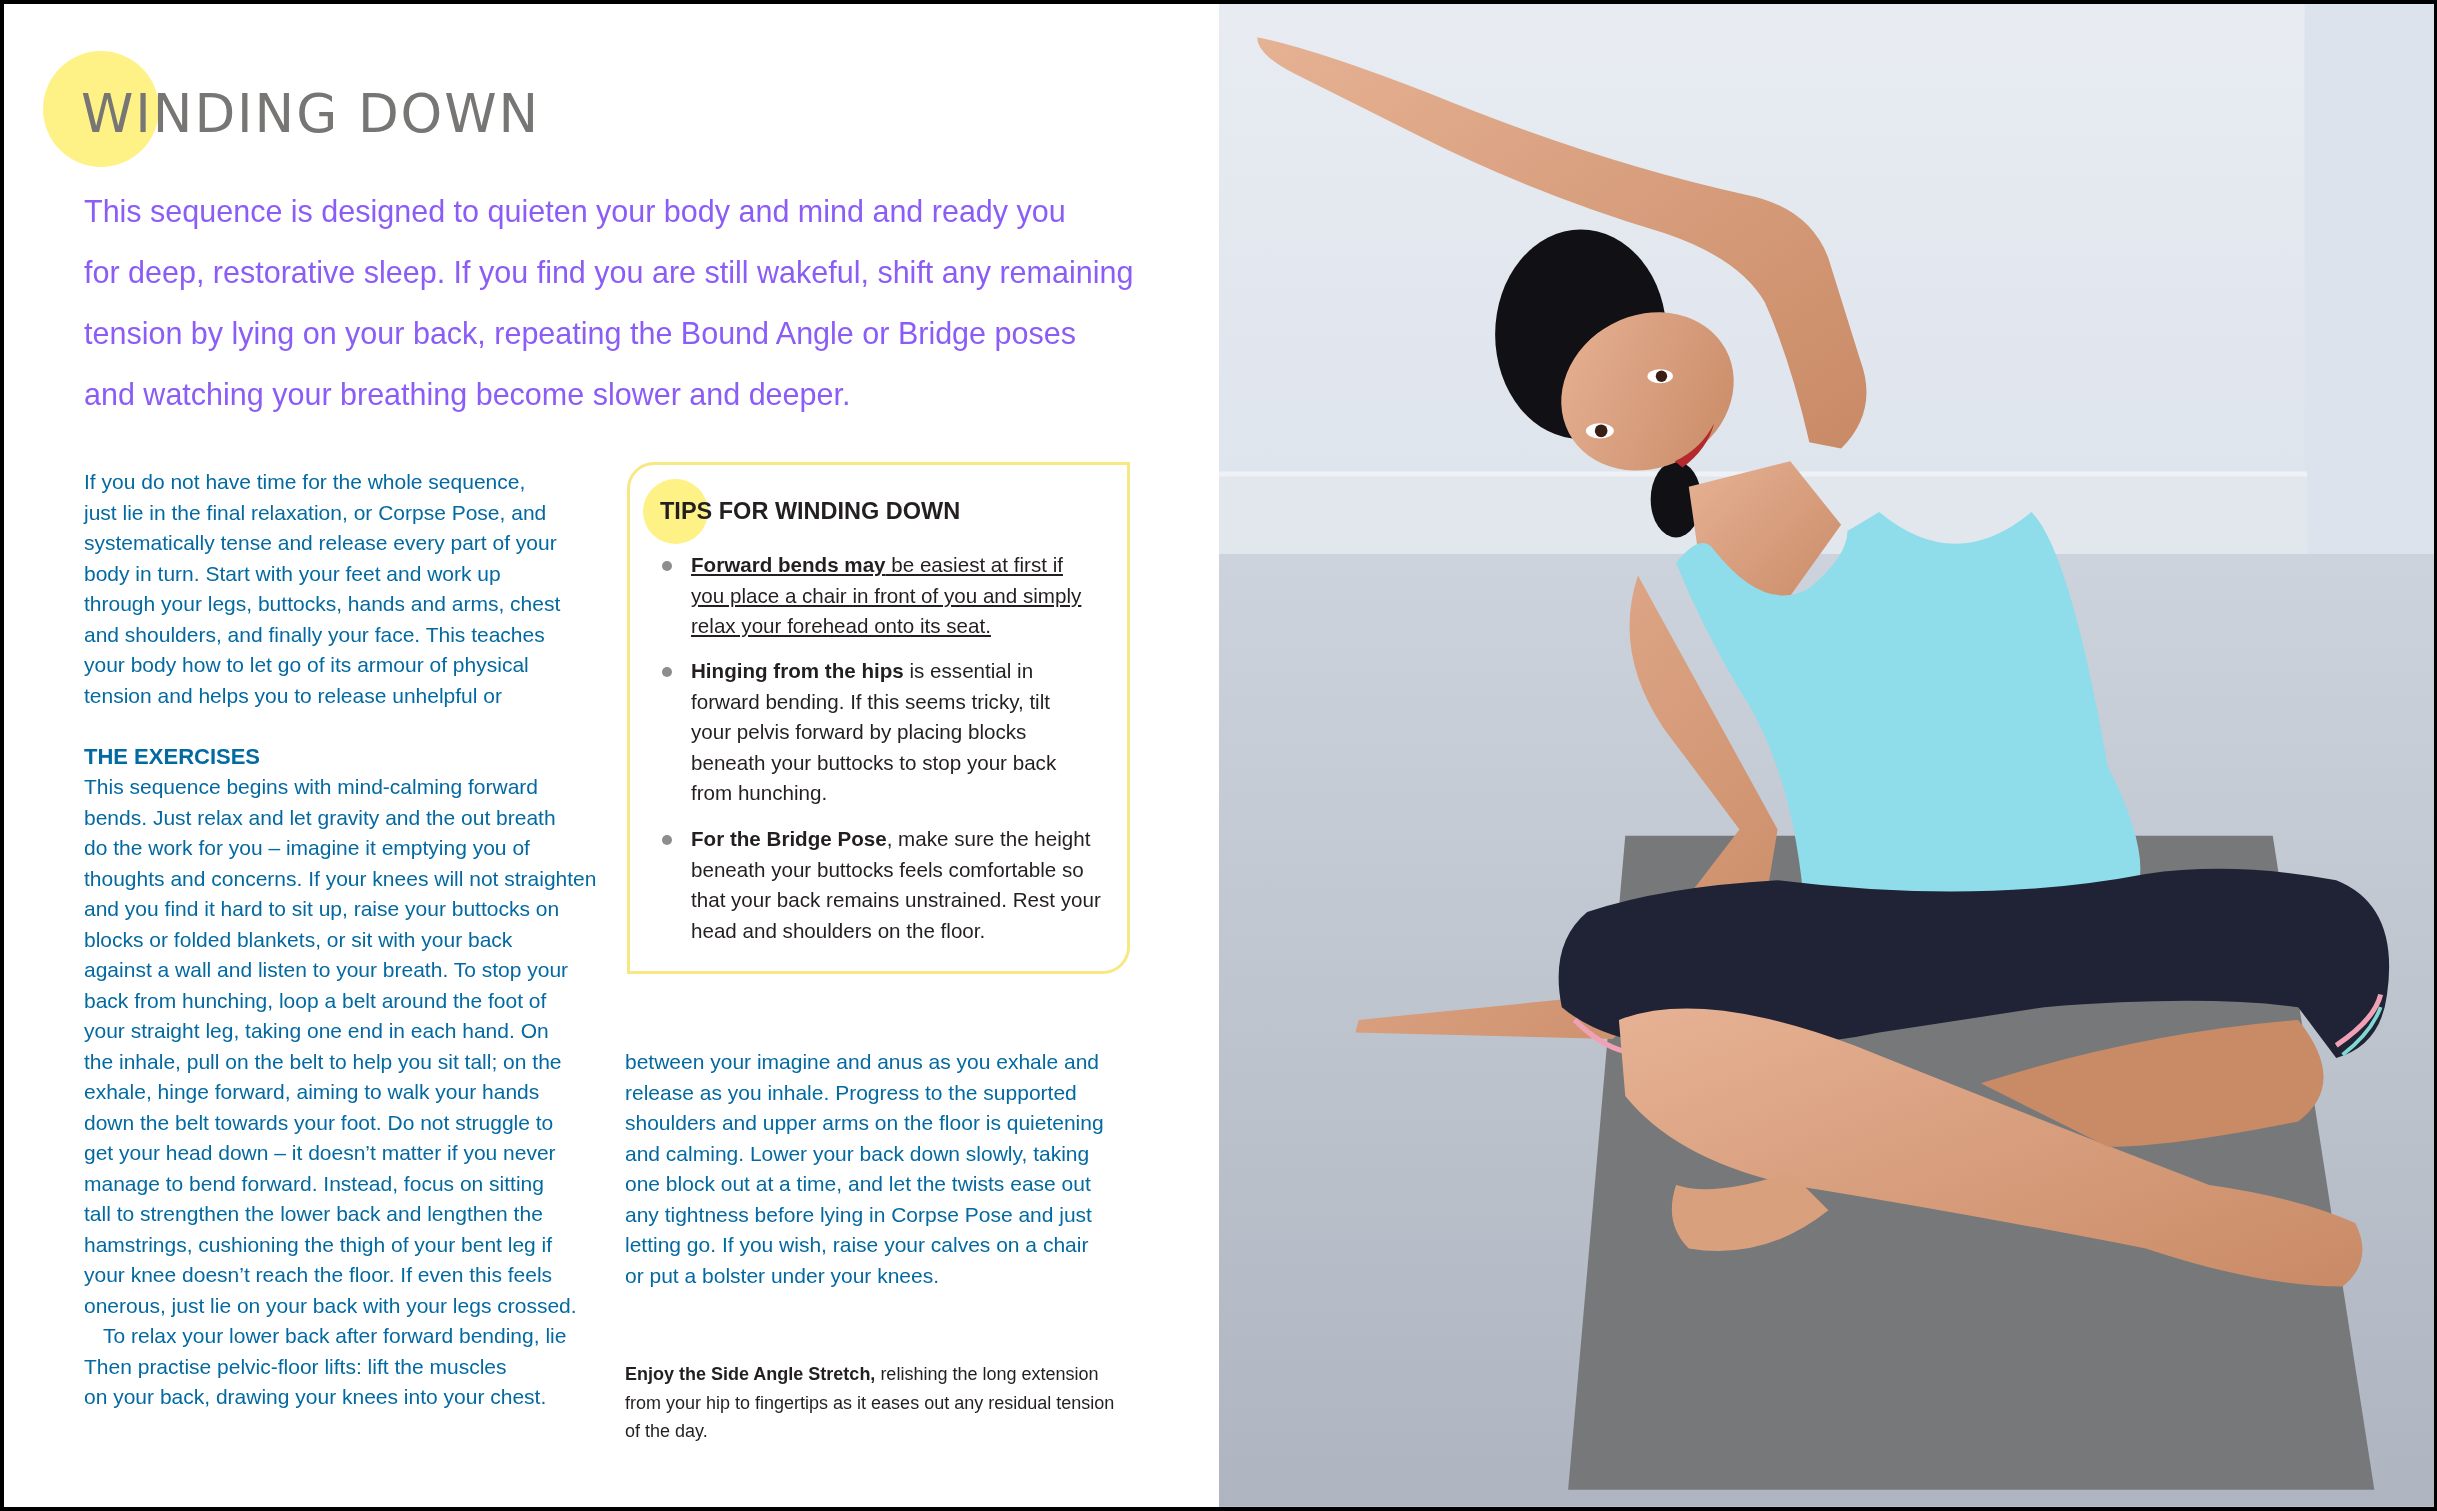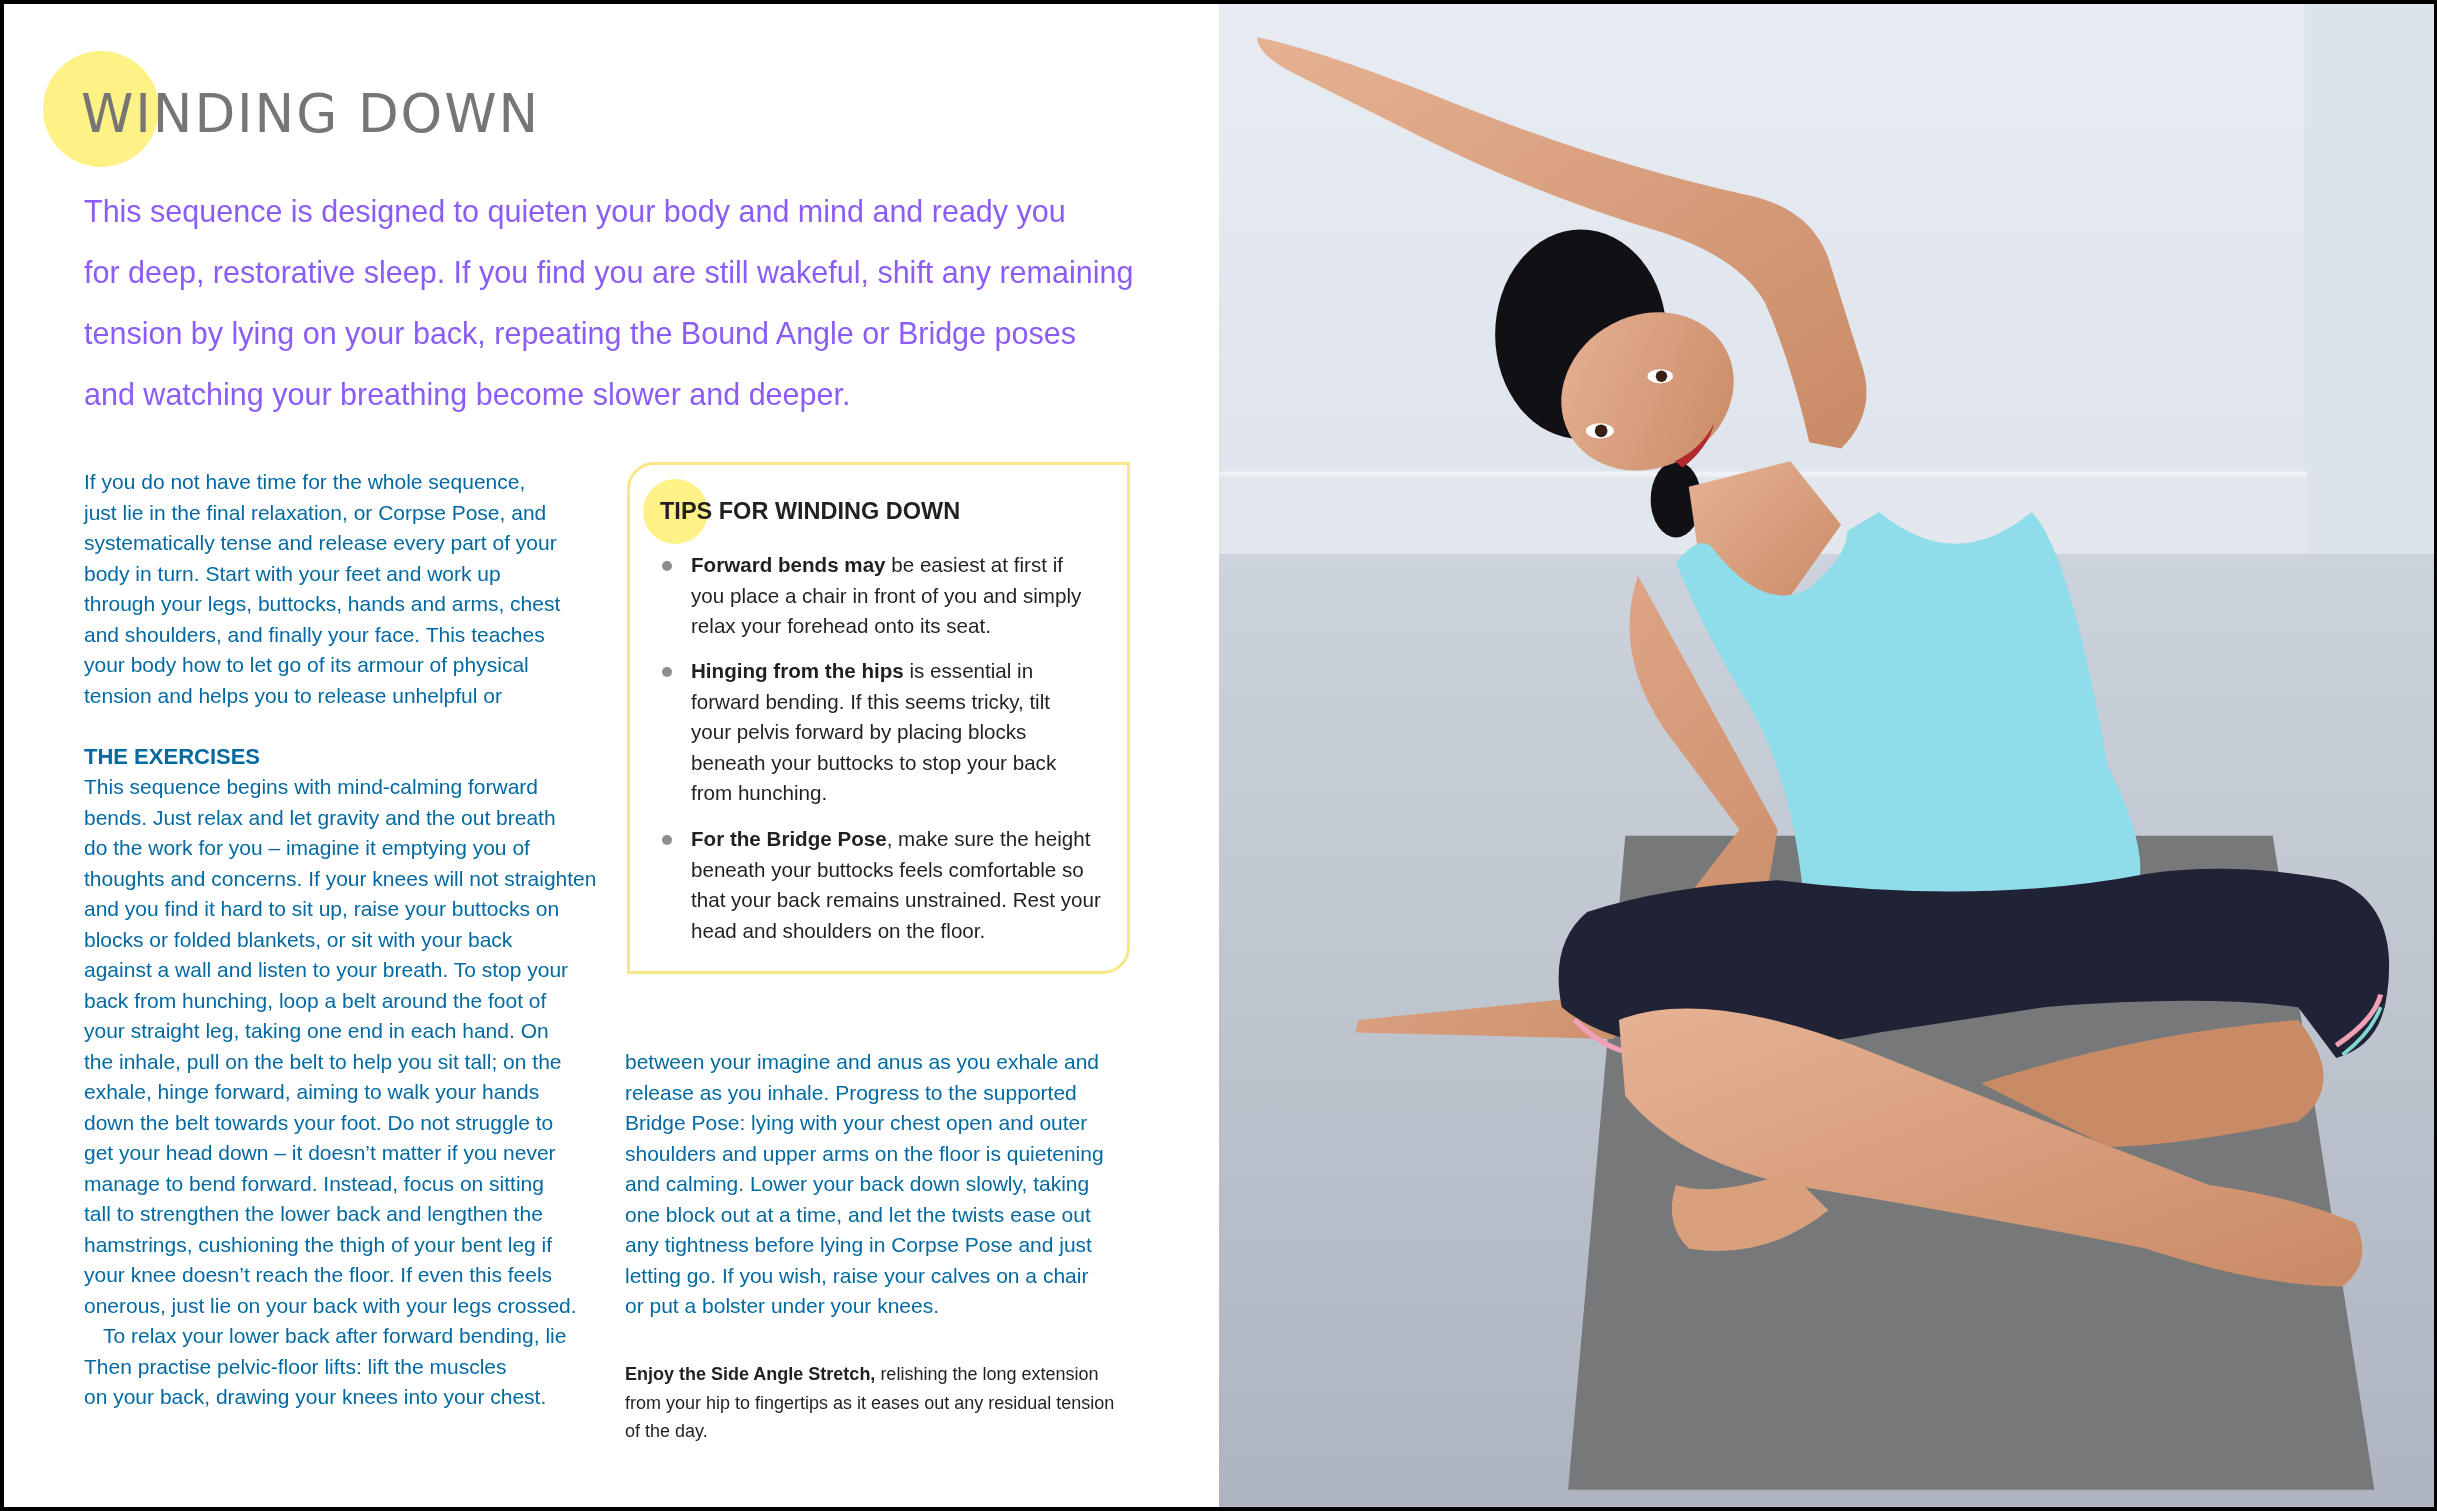--- a/index.html
+++ b/index.html
@@ -81,21 +81,21 @@
     <span class="ln indent">To relax your lower back after forward bending, lie</span>
     <span class="ln">Then practise pelvic-floor lifts: lift the muscles</span>
     <span class="ln">on your back, drawing your knees into your chest.</span>
   </div>
 </div>
 
 <div class="tips"></div>
 <div class="tips-dot"></div>
 <div class="tips-title">TIPS FOR WINDING DOWN</div>
 
-<div class="tip" style="top:550px;">
+<div class="tip" style="top:550px;text-decoration:underline;">
   <span class="bullet"></span>
   <span class="ln"><span class="b">Forward bends may</span><span> be easiest at first if</span></span>
   <span class="ln">you place a chair in front of you and simply</span>
   <span class="ln">relax your forehead onto its seat.</span>
 </div>
 
 <div class="tip" style="top:656px;">
   <span class="bullet"></span>
   <span class="ln"><span class="b">Hinging from the hips</span><span> is essential in</span></span>
   <span class="ln">forward bending. If this seems tricky, tilt</span>
@@ -108,21 +108,20 @@
   <span class="bullet"></span>
   <span class="ln"><span class="b">For the Bridge Pose</span><span>, make sure the height</span></span>
   <span class="ln">beneath your buttocks feels comfortable so</span>
   <span class="ln">that your back remains unstrained. Rest your</span>
   <span class="ln">head and shoulders on the floor.</span>
 </div>
 
 <div class="col col-mid">
   <span class="ln">between your imagine and anus as you exhale and</span>
   <span class="ln">release as you inhale. Progress to the supported</span>
-  <span class="ln">Bridge Pose: lying with your chest open and outer</span>
   <span class="ln">shoulders and upper arms on the floor is quietening</span>
   <span class="ln">and calming. Lower your back down slowly, taking</span>
   <span class="ln">one block out at a time, and let the twists ease out</span>
   <span class="ln">any tightness before lying in Corpse Pose and just</span>
   <span class="ln">letting go. If you wish, raise your calves on a chair</span>
   <span class="ln">or put a bolster under your knees.</span>
 </div>
 
 <div class="caption">
   <span class="ln"><span class="b">Enjoy the Side Angle Stretch,</span><span> relishing the long extension</span></span>

